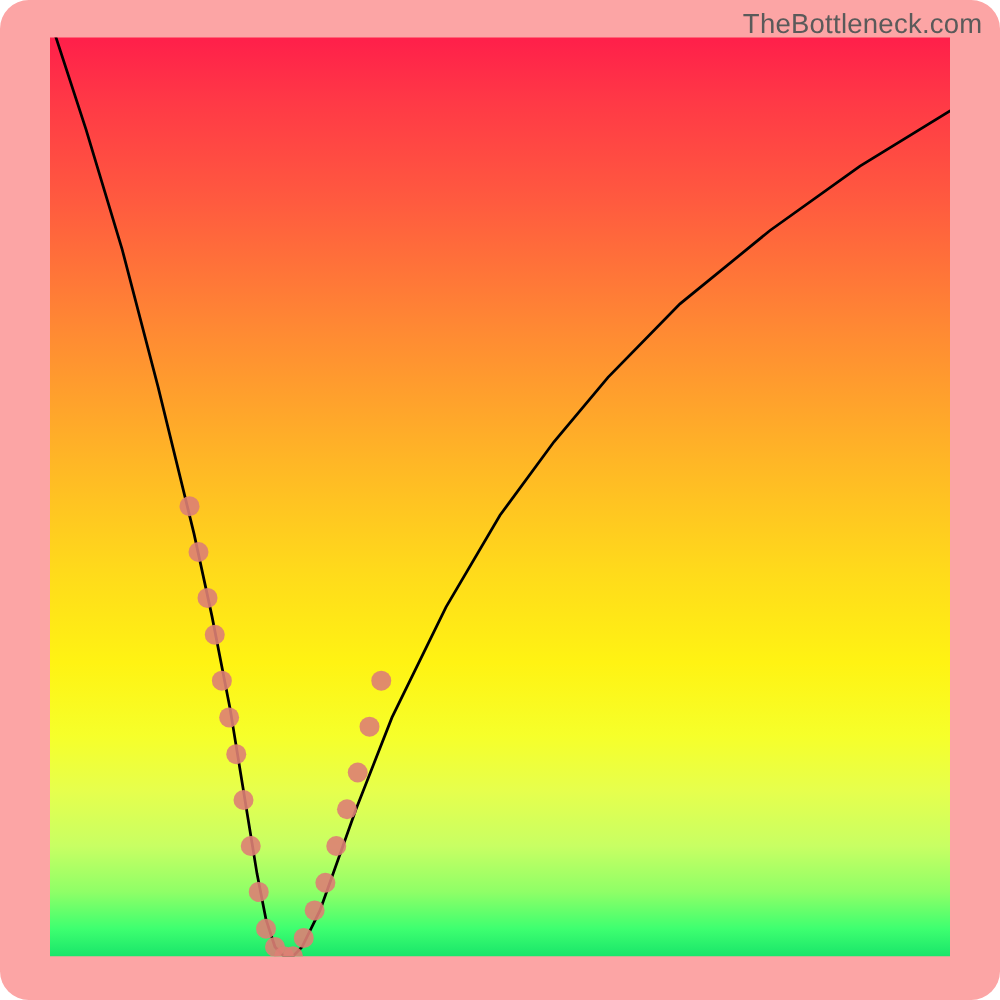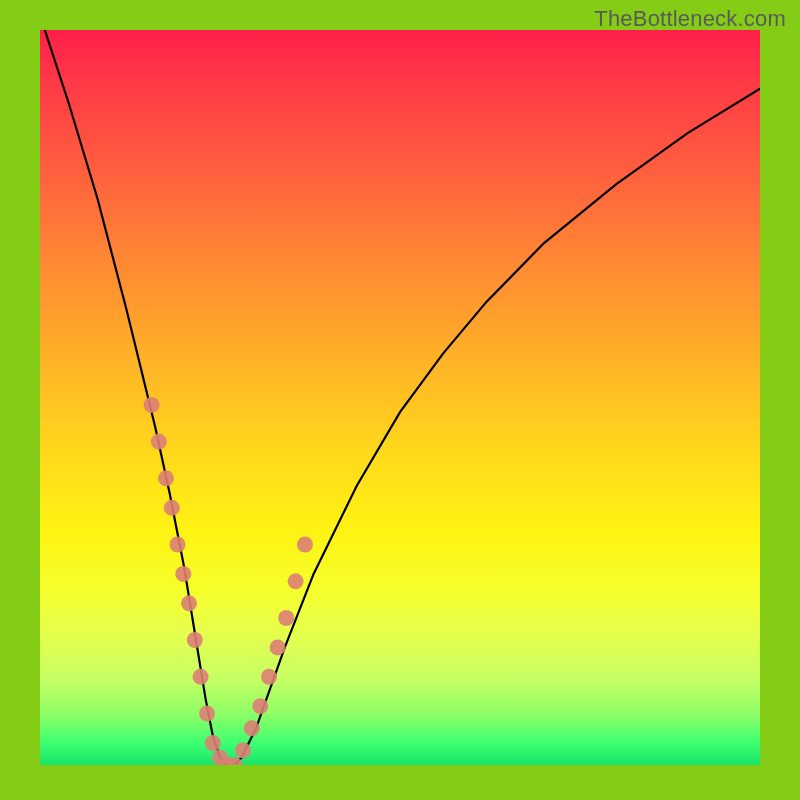--- a/index.html
+++ b/index.html
@@ -6,22 +6,23 @@
     margin: 0;
     padding: 0;
     width: 800px;
     height: 800px;
     overflow: hidden;
     font-family: Arial, Helvetica, sans-serif;
   }
   .frame {
     width: 800px;
     height: 800px;
-    background: #84cc16;
+    background: #fca5a5;
     position: relative;
+    border-radius: 23px;
   }
   .watermark {
     position: absolute;
     top: 6px;
     right: 14px;
     color: #5a5a5a;
     font-size: 22px;
     font-weight: 400;
     letter-spacing: 0.2px;
     z-index: 10;

